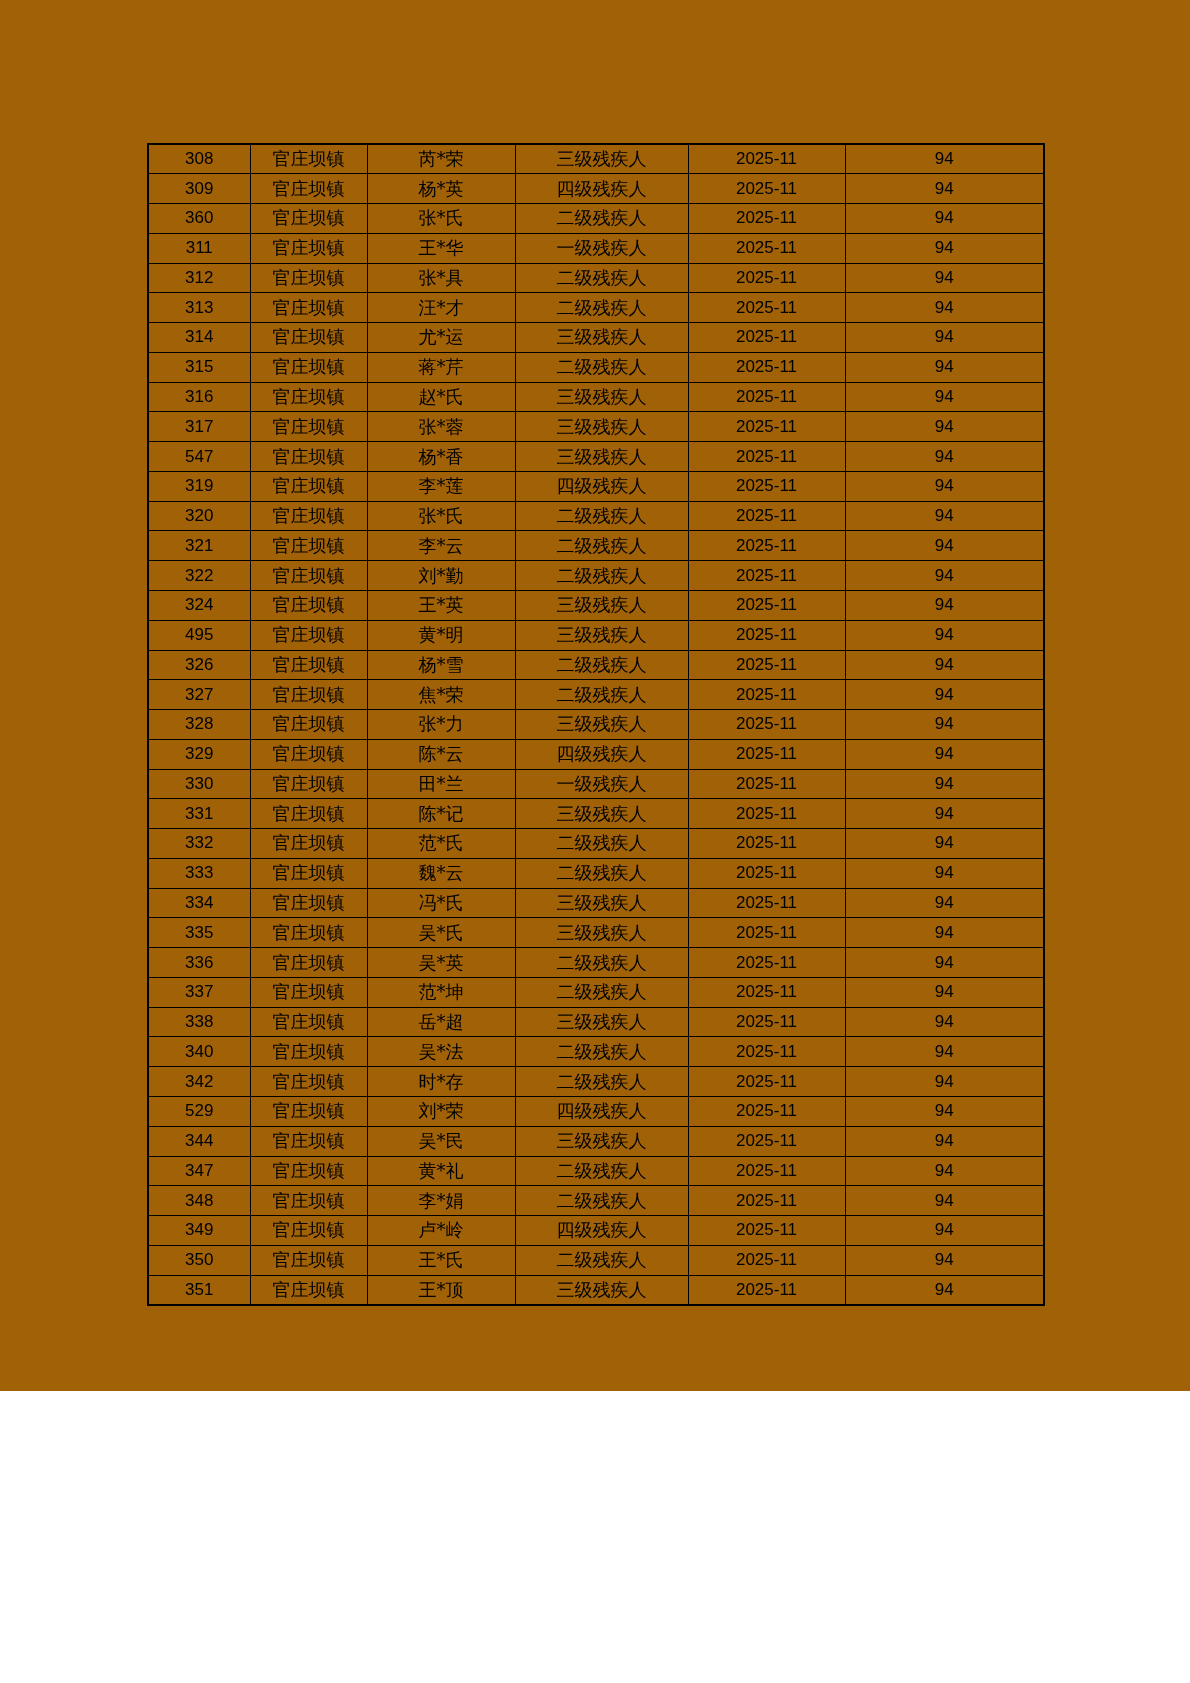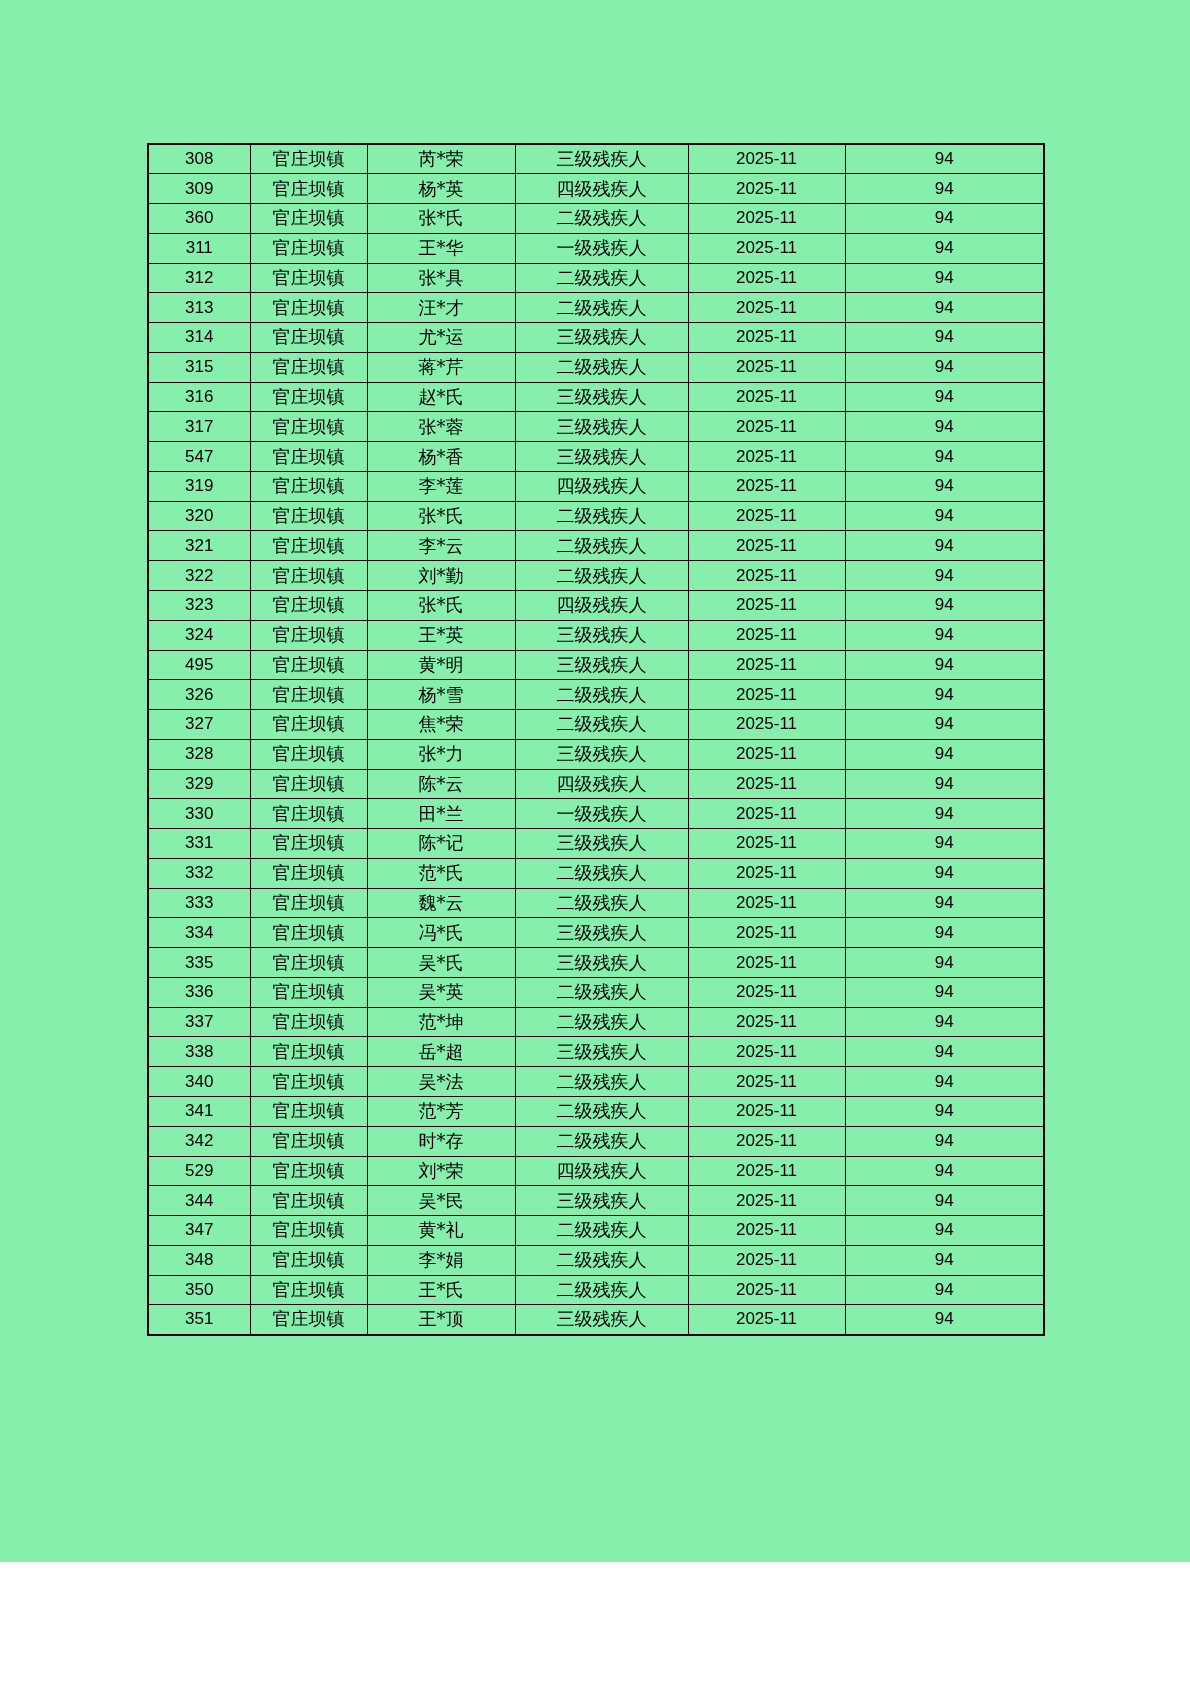--- a/index.html
+++ b/index.html
@@ -3,22 +3,22 @@
 <meta charset="utf-8">
 <style>
   html, body {
     margin: 0;
     padding: 0;
     background: #ffffff;
   }
   .page {
     position: relative;
     width: 1190px;
-    height: 1562px;
-    background: #86efac;
+    height: 1391px;
+    background: #a16207;
     overflow: hidden;
     font-family: "Liberation Sans", sans-serif;
   }
   table.roster {
     position: absolute;
     left: 147px;
     top: 143px;
     width: 896px;
     border-collapse: collapse;
     table-layout: fixed;
@@ -179,28 +179,20 @@
         </tr>
         <tr>
           <td class="num">322</td>
           <td class="cjk">官庄坝镇</td>
           <td class="cjk">刘*勤</td>
           <td class="cjk">二级残疾人</td>
           <td class="num">2025-11</td>
           <td class="num">94</td>
         </tr>
         <tr>
-          <td class="num">323</td>
-          <td class="cjk">官庄坝镇</td>
-          <td class="cjk">张*氏</td>
-          <td class="cjk">四级残疾人</td>
-          <td class="num">2025-11</td>
-          <td class="num">94</td>
-        </tr>
-        <tr>
           <td class="num">324</td>
           <td class="cjk">官庄坝镇</td>
           <td class="cjk">王*英</td>
           <td class="cjk">三级残疾人</td>
           <td class="num">2025-11</td>
           <td class="num">94</td>
         </tr>
         <tr>
           <td class="num">495</td>
           <td class="cjk">官庄坝镇</td>
@@ -315,28 +307,20 @@
         </tr>
         <tr>
           <td class="num">340</td>
           <td class="cjk">官庄坝镇</td>
           <td class="cjk">吴*法</td>
           <td class="cjk">二级残疾人</td>
           <td class="num">2025-11</td>
           <td class="num">94</td>
         </tr>
         <tr>
-          <td class="num">341</td>
-          <td class="cjk">官庄坝镇</td>
-          <td class="cjk">范*芳</td>
-          <td class="cjk">二级残疾人</td>
-          <td class="num">2025-11</td>
-          <td class="num">94</td>
-        </tr>
-        <tr>
           <td class="num">342</td>
           <td class="cjk">官庄坝镇</td>
           <td class="cjk">时*存</td>
           <td class="cjk">二级残疾人</td>
           <td class="num">2025-11</td>
           <td class="num">94</td>
         </tr>
         <tr>
           <td class="num">529</td>
           <td class="cjk">官庄坝镇</td>
@@ -359,20 +343,28 @@
           <td class="cjk">黄*礼</td>
           <td class="cjk">二级残疾人</td>
           <td class="num">2025-11</td>
           <td class="num">94</td>
         </tr>
         <tr>
           <td class="num">348</td>
           <td class="cjk">官庄坝镇</td>
           <td class="cjk">李*娟</td>
           <td class="cjk">二级残疾人</td>
+          <td class="num">2025-11</td>
+          <td class="num">94</td>
+        </tr>
+        <tr>
+          <td class="num">349</td>
+          <td class="cjk">官庄坝镇</td>
+          <td class="cjk">卢*岭</td>
+          <td class="cjk">四级残疾人</td>
           <td class="num">2025-11</td>
           <td class="num">94</td>
         </tr>
         <tr>
           <td class="num">350</td>
           <td class="cjk">官庄坝镇</td>
           <td class="cjk">王*氏</td>
           <td class="cjk">二级残疾人</td>
           <td class="num">2025-11</td>
           <td class="num">94</td>

